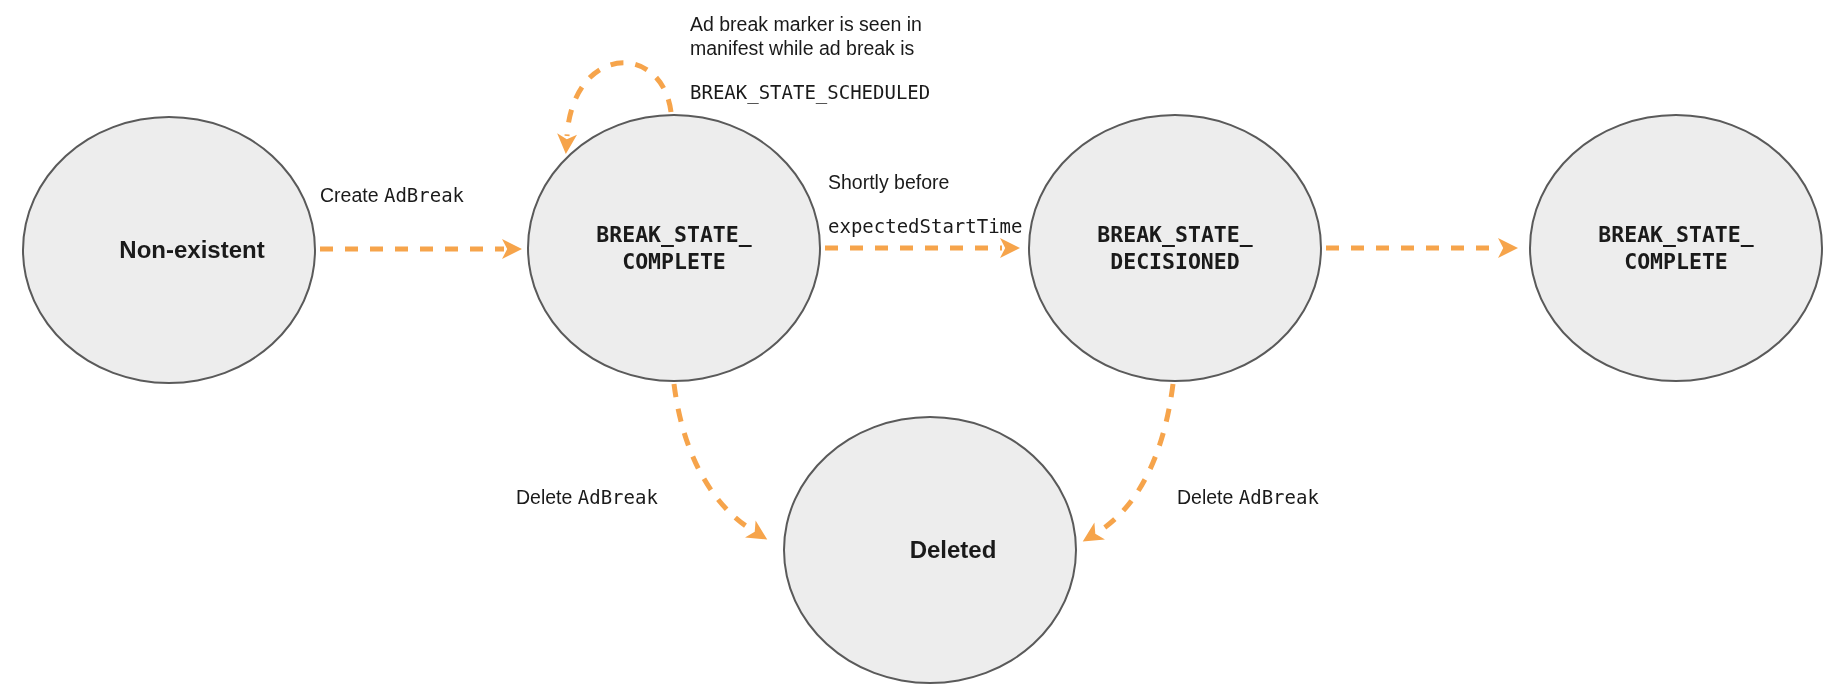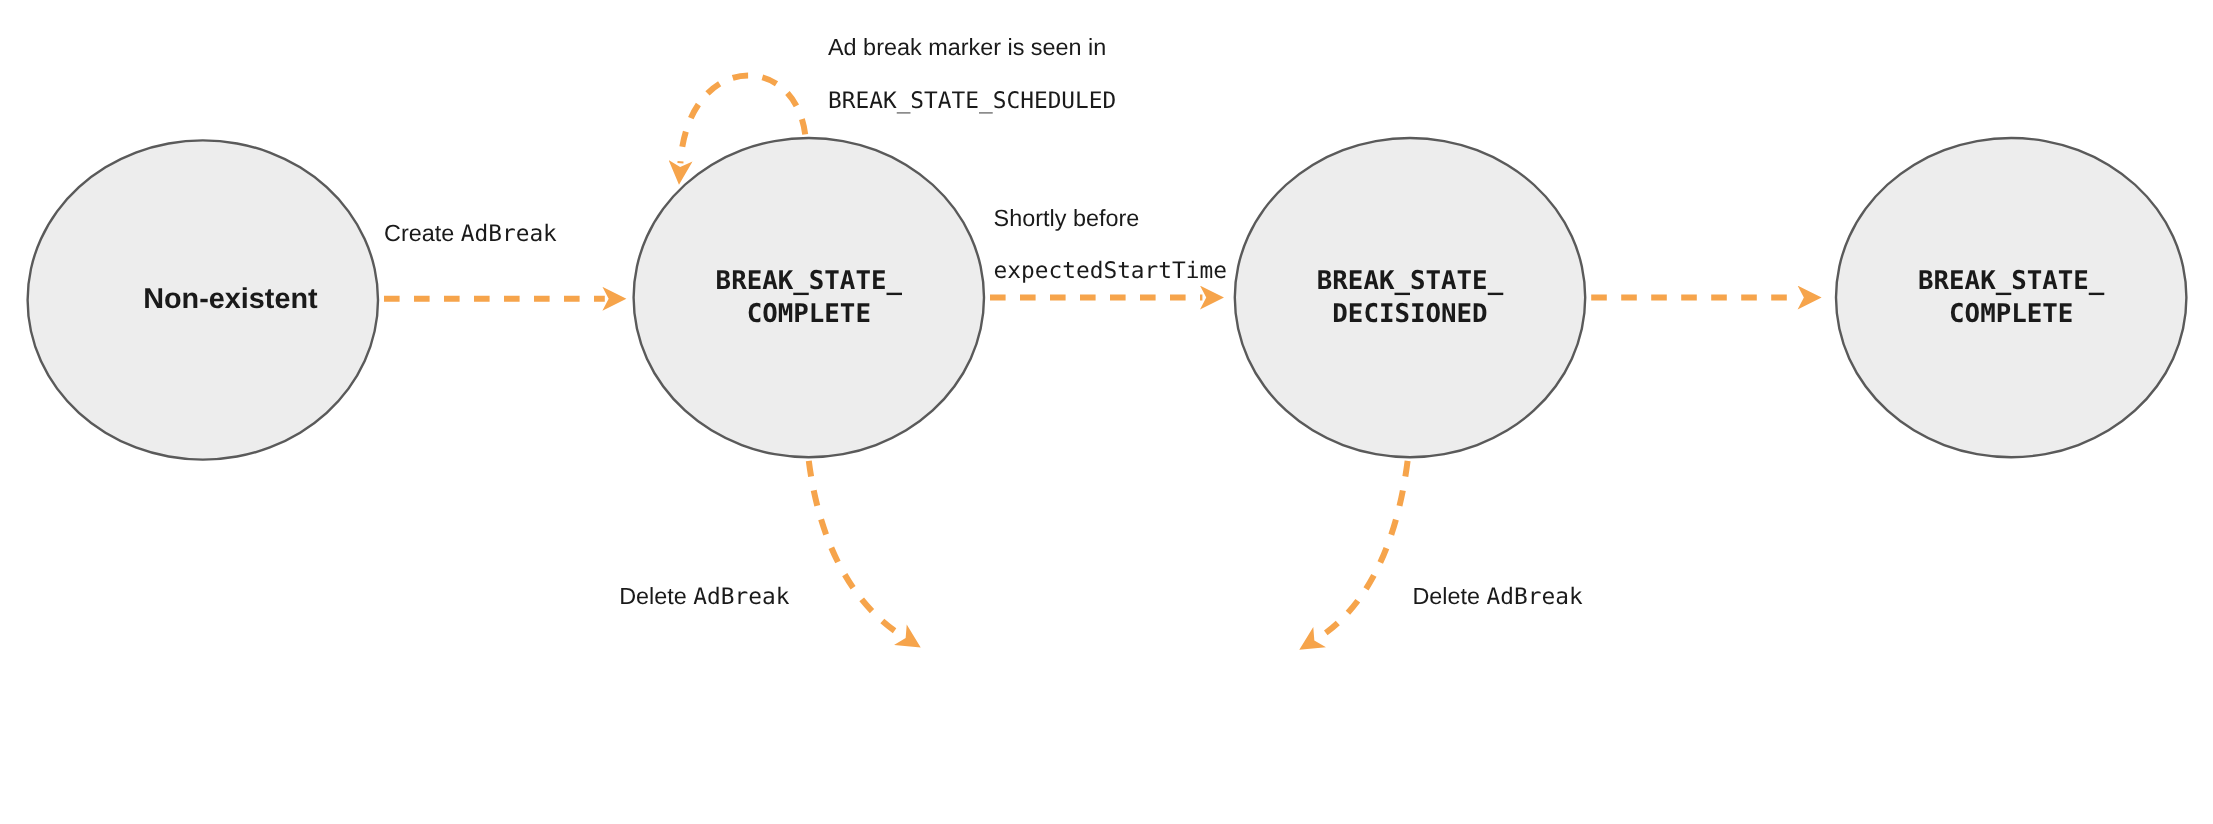--- a/index.html
+++ b/index.html
@@ -97,27 +97,31 @@
     </div>
   </div>
 
   <div class="node" style="left:1529px;top:114px">
     <div class="state-code">
       <div>BREAK_STATE_</div>
       <div>COMPLETE</div>
     </div>
   </div>
 
+  <div class="node" style="left:783px;top:416px">
+    <div class="state-plain">Deleted</div>
+  </div>
 
   <div class="edge-label center" style="left:320px;top:183px;width:204px">
     <span>Create </span><span class="code">AdBreak</span>
   </div>
 
-  <div class="edge-label" style="left:690px;top:28px">
+  <div class="edge-label" style="left:690px;top:12px">
     <div>Ad break marker is seen in</div>
+    <div>manifest while ad break is</div>
     <div class="code">BREAK_STATE_SCHEDULED</div>
   </div>
 
   <div class="edge-label" style="left:828px;top:170px">
     <div>Shortly before</div>
     <div class="code">expectedStartTime</div>
   </div>
 
 
   <div class="edge-label" style="left:516px;top:485px">

